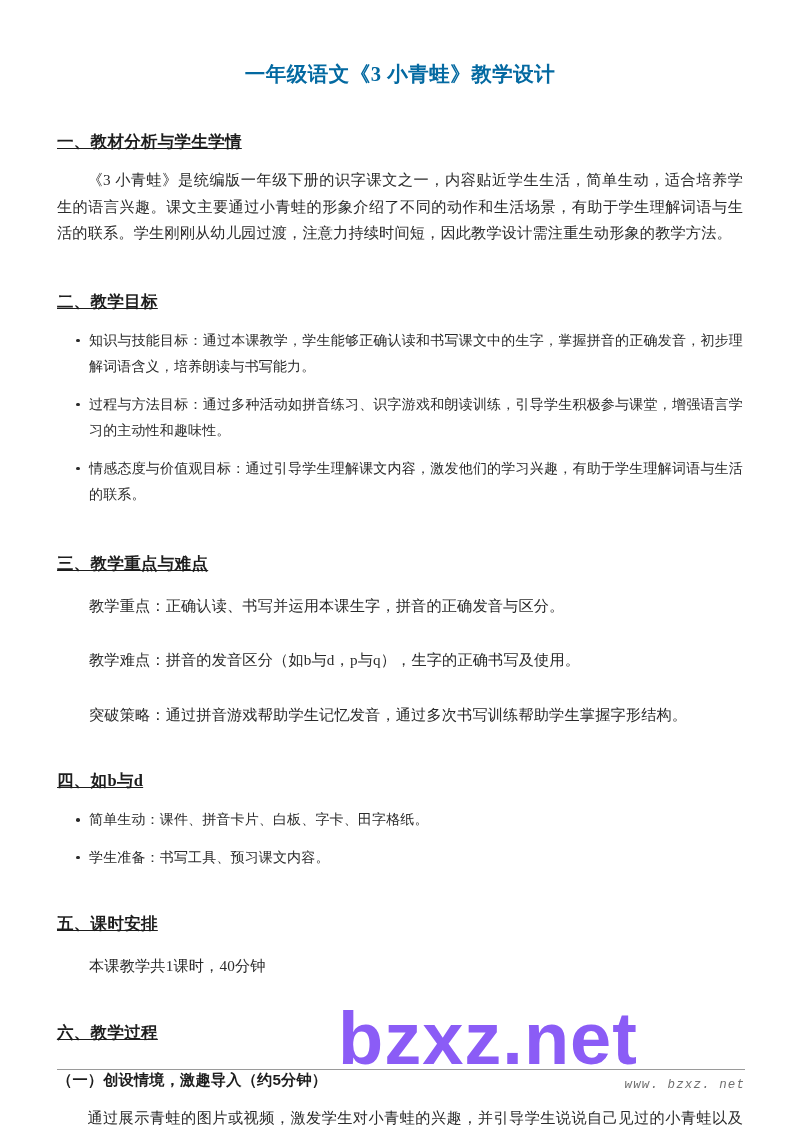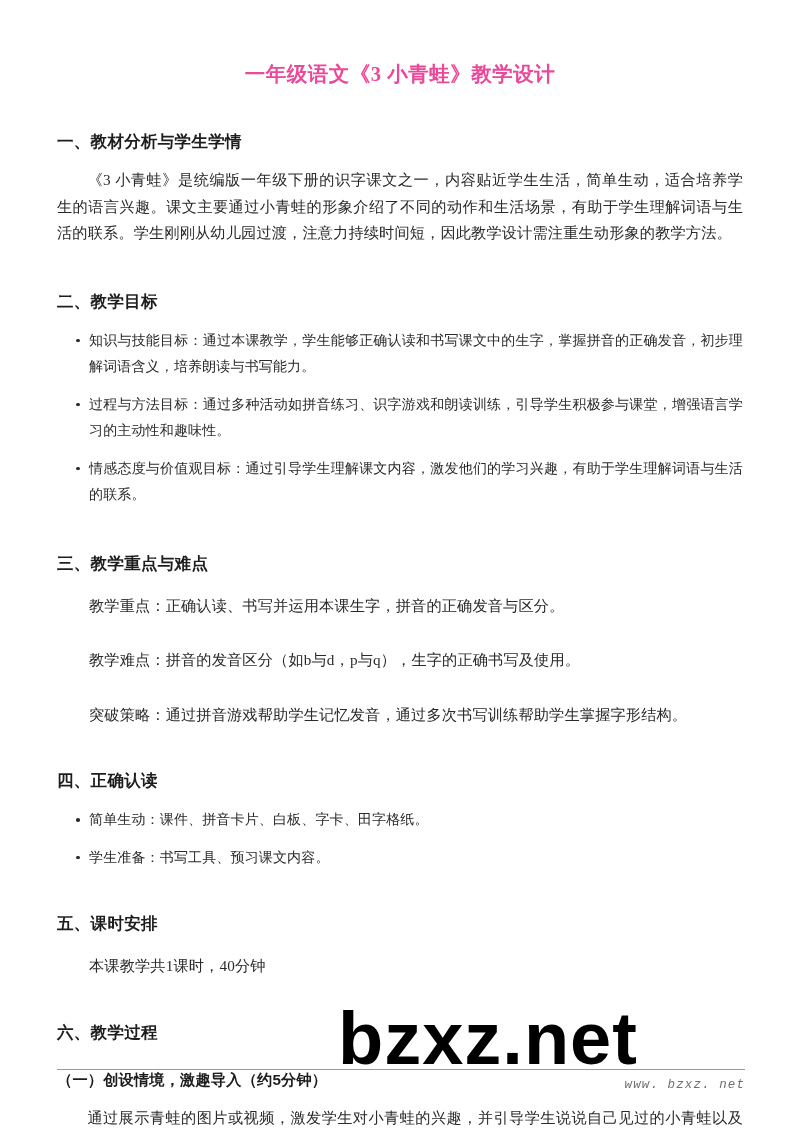--- a/index.html
+++ b/index.html
@@ -20,52 +20,53 @@
 
   
   .watermark {
     position: absolute;
     left: 338px;
     top: 996px;
     font-family: "Liberation Sans", "DejaVu Sans", sans-serif;
     font-weight: bold;
     font-size: 74px;
     letter-spacing: 1px;
-    color: #000000;
+    color: #8b5cf6;
     z-index: 0;
     white-space: nowrap;
     user-select: none;
   }
 
   .content {
     position: relative;
     z-index: 2;
     padding: 0 57px;
   }
 
   
   .doc-title {
     text-align: center;
     font-family: "Liberation Serif", "DejaVu Serif", serif;
     font-weight: bold;
     font-size: 20.5px;
     letter-spacing: 0.5px;
     margin: 0;
     padding-top: 60px;
-    color: #ec4899;
+    color: #0369a1;
   }
 
   
   .sec-h {
     font-family: "Liberation Serif", "DejaVu Serif", serif;
     font-weight: bold;
     font-size: 16.5px;
     color: #1d1d1d;
     margin: 0;
     letter-spacing: 0.3px;
+    text-decoration: underline;
   }
   .sec-1  { margin-top: 43px; }
   .sec-2  { margin-top: 44px; }
   .sec-3  { margin-top: 44px; }
   .sec-4  { margin-top: 42px; }
   .sec-5  { margin-top: 42px; }
   .sec-6  { margin-top: 42px; }
 
   
   .para {
@@ -185,21 +186,21 @@
         <span class="dot"></span>
         <span>情感态度与价值观目标：通过引导学生理解课文内容，激发他们的学习兴趣，有助于学生理解词语与生活的联系。</span>
       </li>
     </ul>
 
     <h2 class="sec-h sec-3">三、教学重点与难点</h2>
     <p class="indent-line il-first">教学重点：正确认读、书写并运用本课生字，拼音的正确发音与区分。</p>
     <p class="indent-line il-next">教学难点：拼音的发音区分（如b与d，p与q），生字的正确书写及使用。</p>
     <p class="indent-line il-next">突破策略：通过拼音游戏帮助学生记忆发音，通过多次书写训练帮助学生掌握字形结构。</p>
 
-    <h2 class="sec-h sec-4">四、正确认读</h2>
+    <h2 class="sec-h sec-4">四、如b与d</h2>
     <ul class="bullets">
       <li>
         <span class="dot"></span>
         <span>简单生动：课件、拼音卡片、白板、字卡、田字格纸。</span>
       </li>
       <li>
         <span class="dot"></span>
         <span>学生准备：书写工具、预习课文内容。</span>
       </li>
     </ul>

